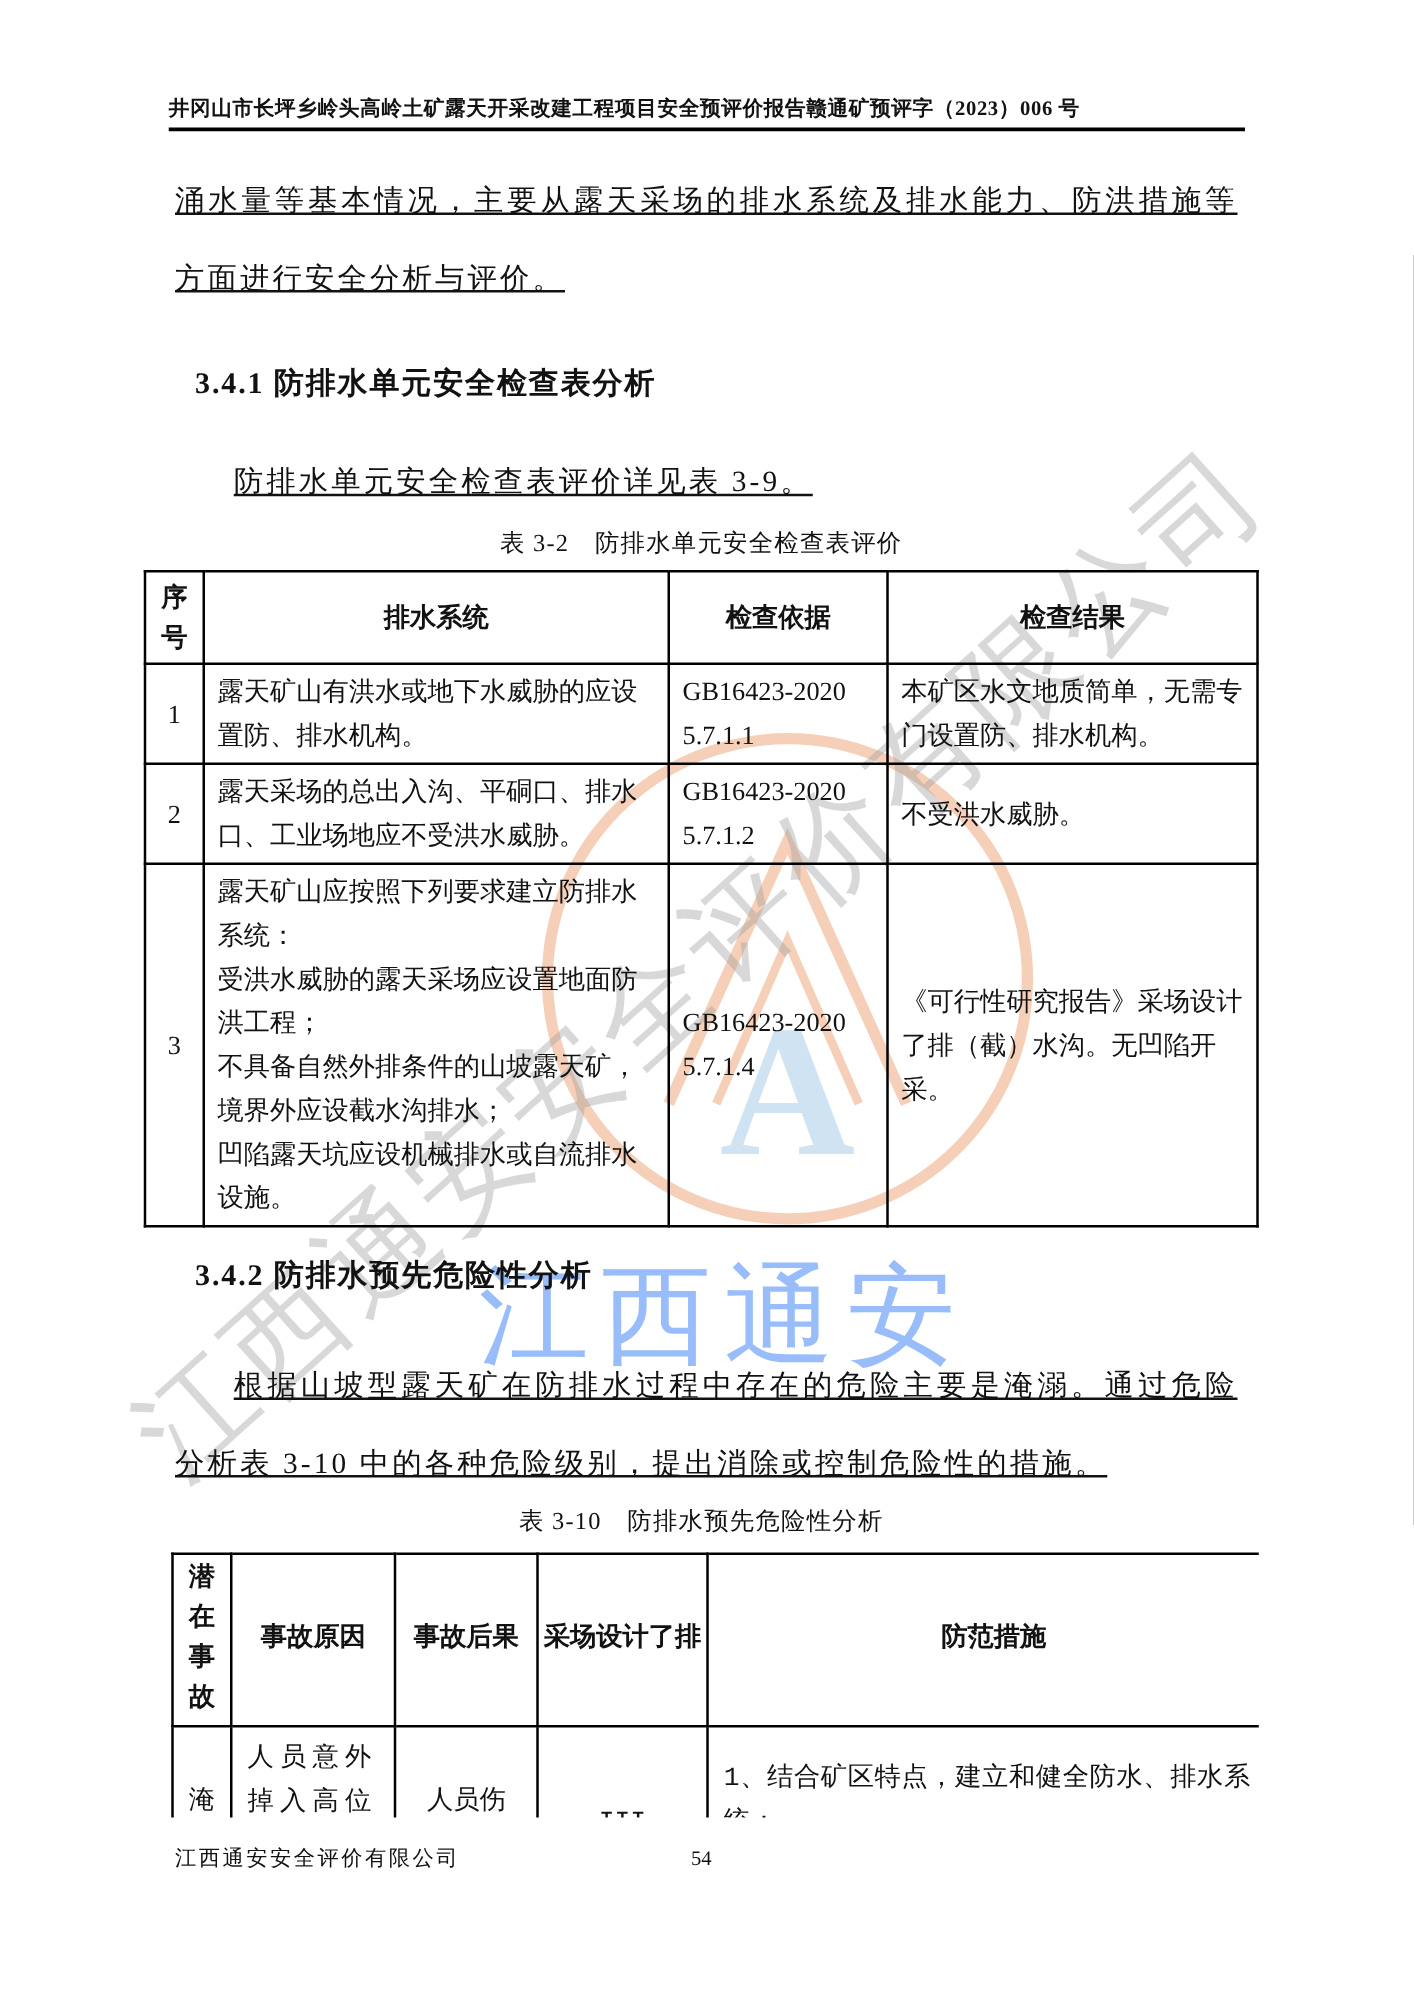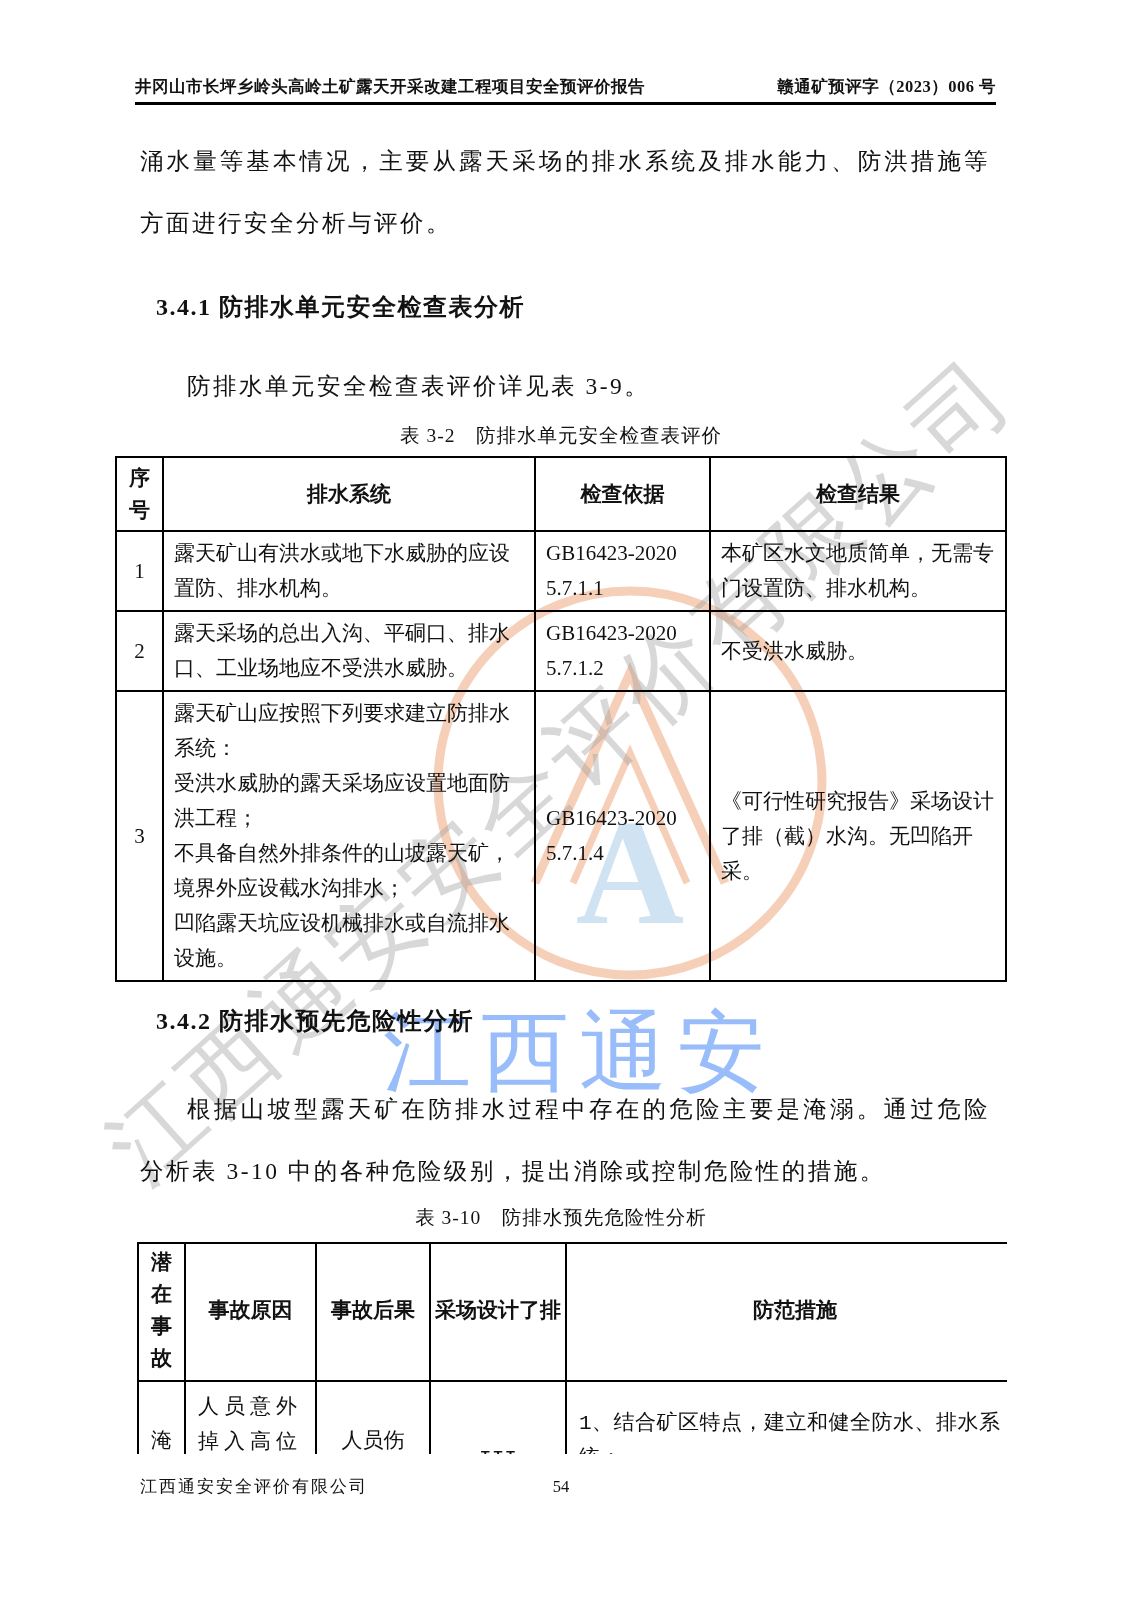--- a/index.html
+++ b/index.html
@@ -26,28 +26,29 @@
     white-space:nowrap;
     font-size:88px;letter-spacing:10px;
     color:#3b82f6;opacity:.52;
   }
   .wm-logo{position:absolute;left:425px;top:578px;opacity:.55;}
   
   .content{position:absolute;left:115px;top:130px;width:892px;z-index:1;}
   .hdr{
     position:absolute;left:135px;top:74px;width:861px;height:24px;z-index:1;
     border-bottom:3px solid #000;
-    display:flex;justify-content:space-between;align-items:flex-end;
+    display:flex;align-items:flex-end;
     font-size:16.5px;font-weight:bold;letter-spacing:.5px;
     padding-bottom:4px;box-sizing:content-box;
   }
   .para{
     margin:0 0 0 25px;width:850px;
     font-size:23.5px;line-height:62px;letter-spacing:2.5px;
     text-align:justify;
+    text-decoration:underline;
   }
   .para.single{line-height:36px;}
   .indent{text-indent:2em;}
   .sec-heading{
     margin:36px 0 0 41px;
     font-size:24px;font-weight:bold;letter-spacing:1.5px;line-height:34px;
   }
   .sec-heading.second{margin-top:22px;}
   .tbl-caption{
     margin-top:18px;text-align:center;

